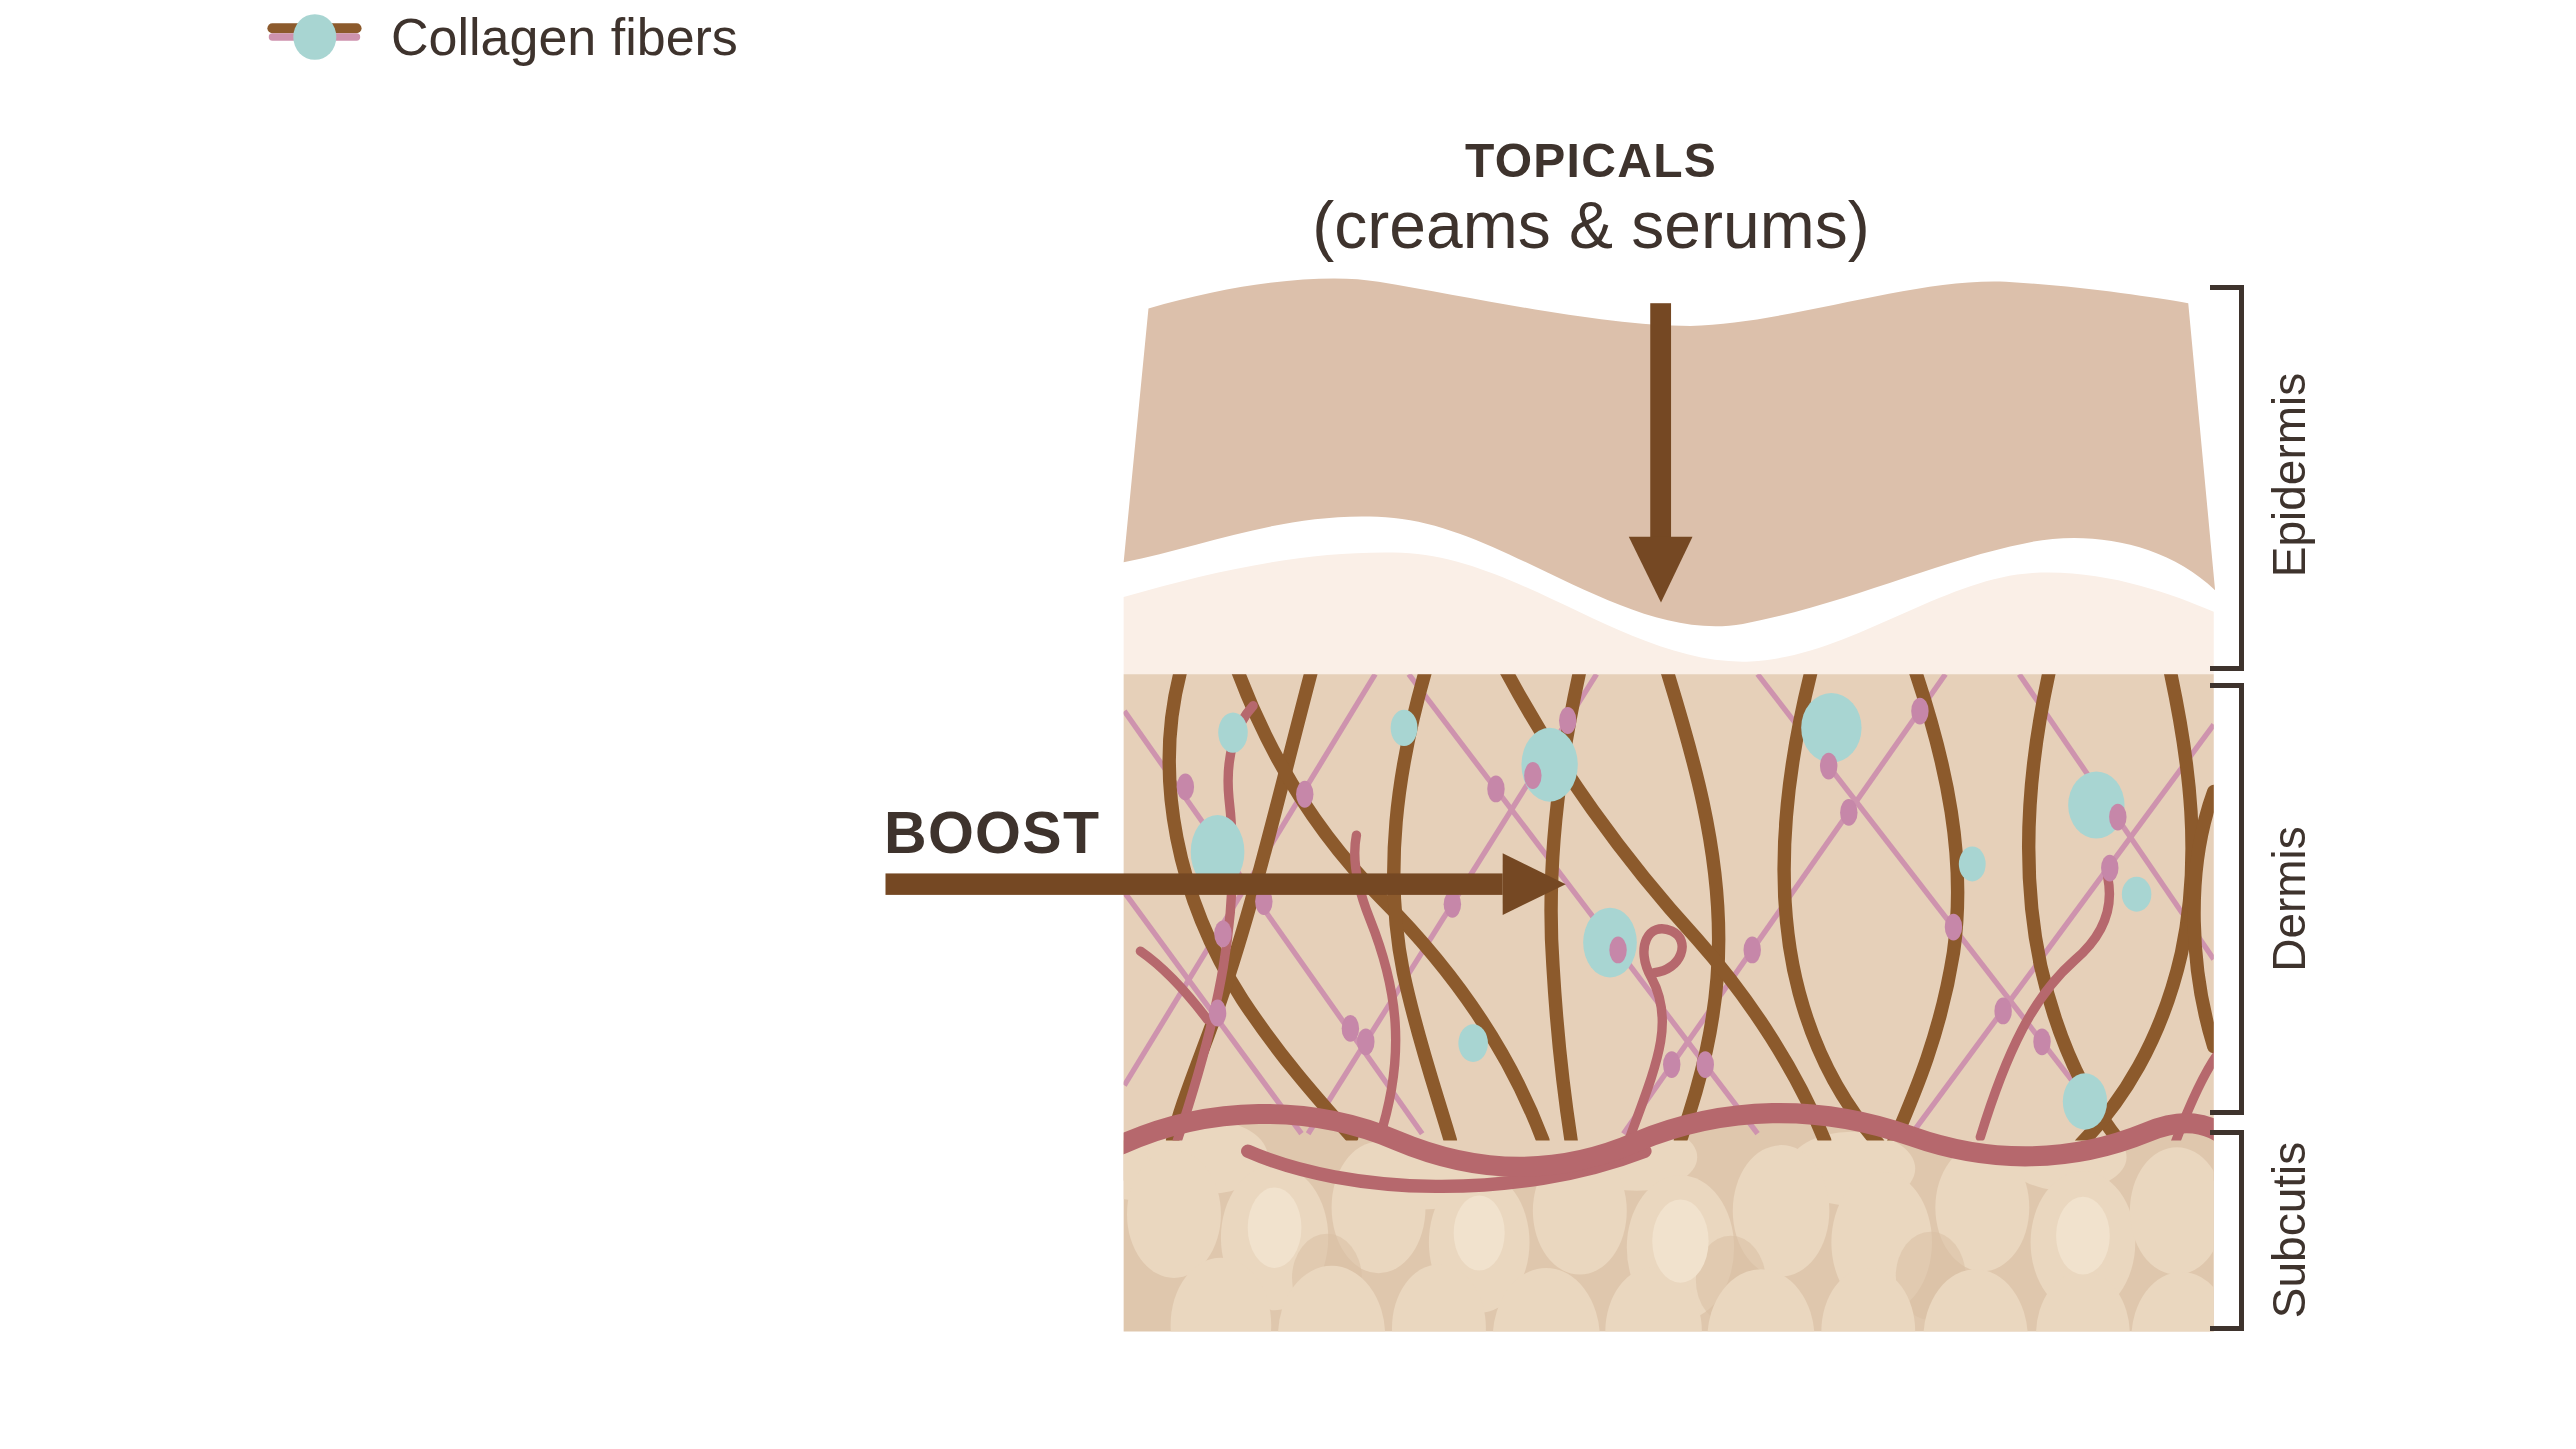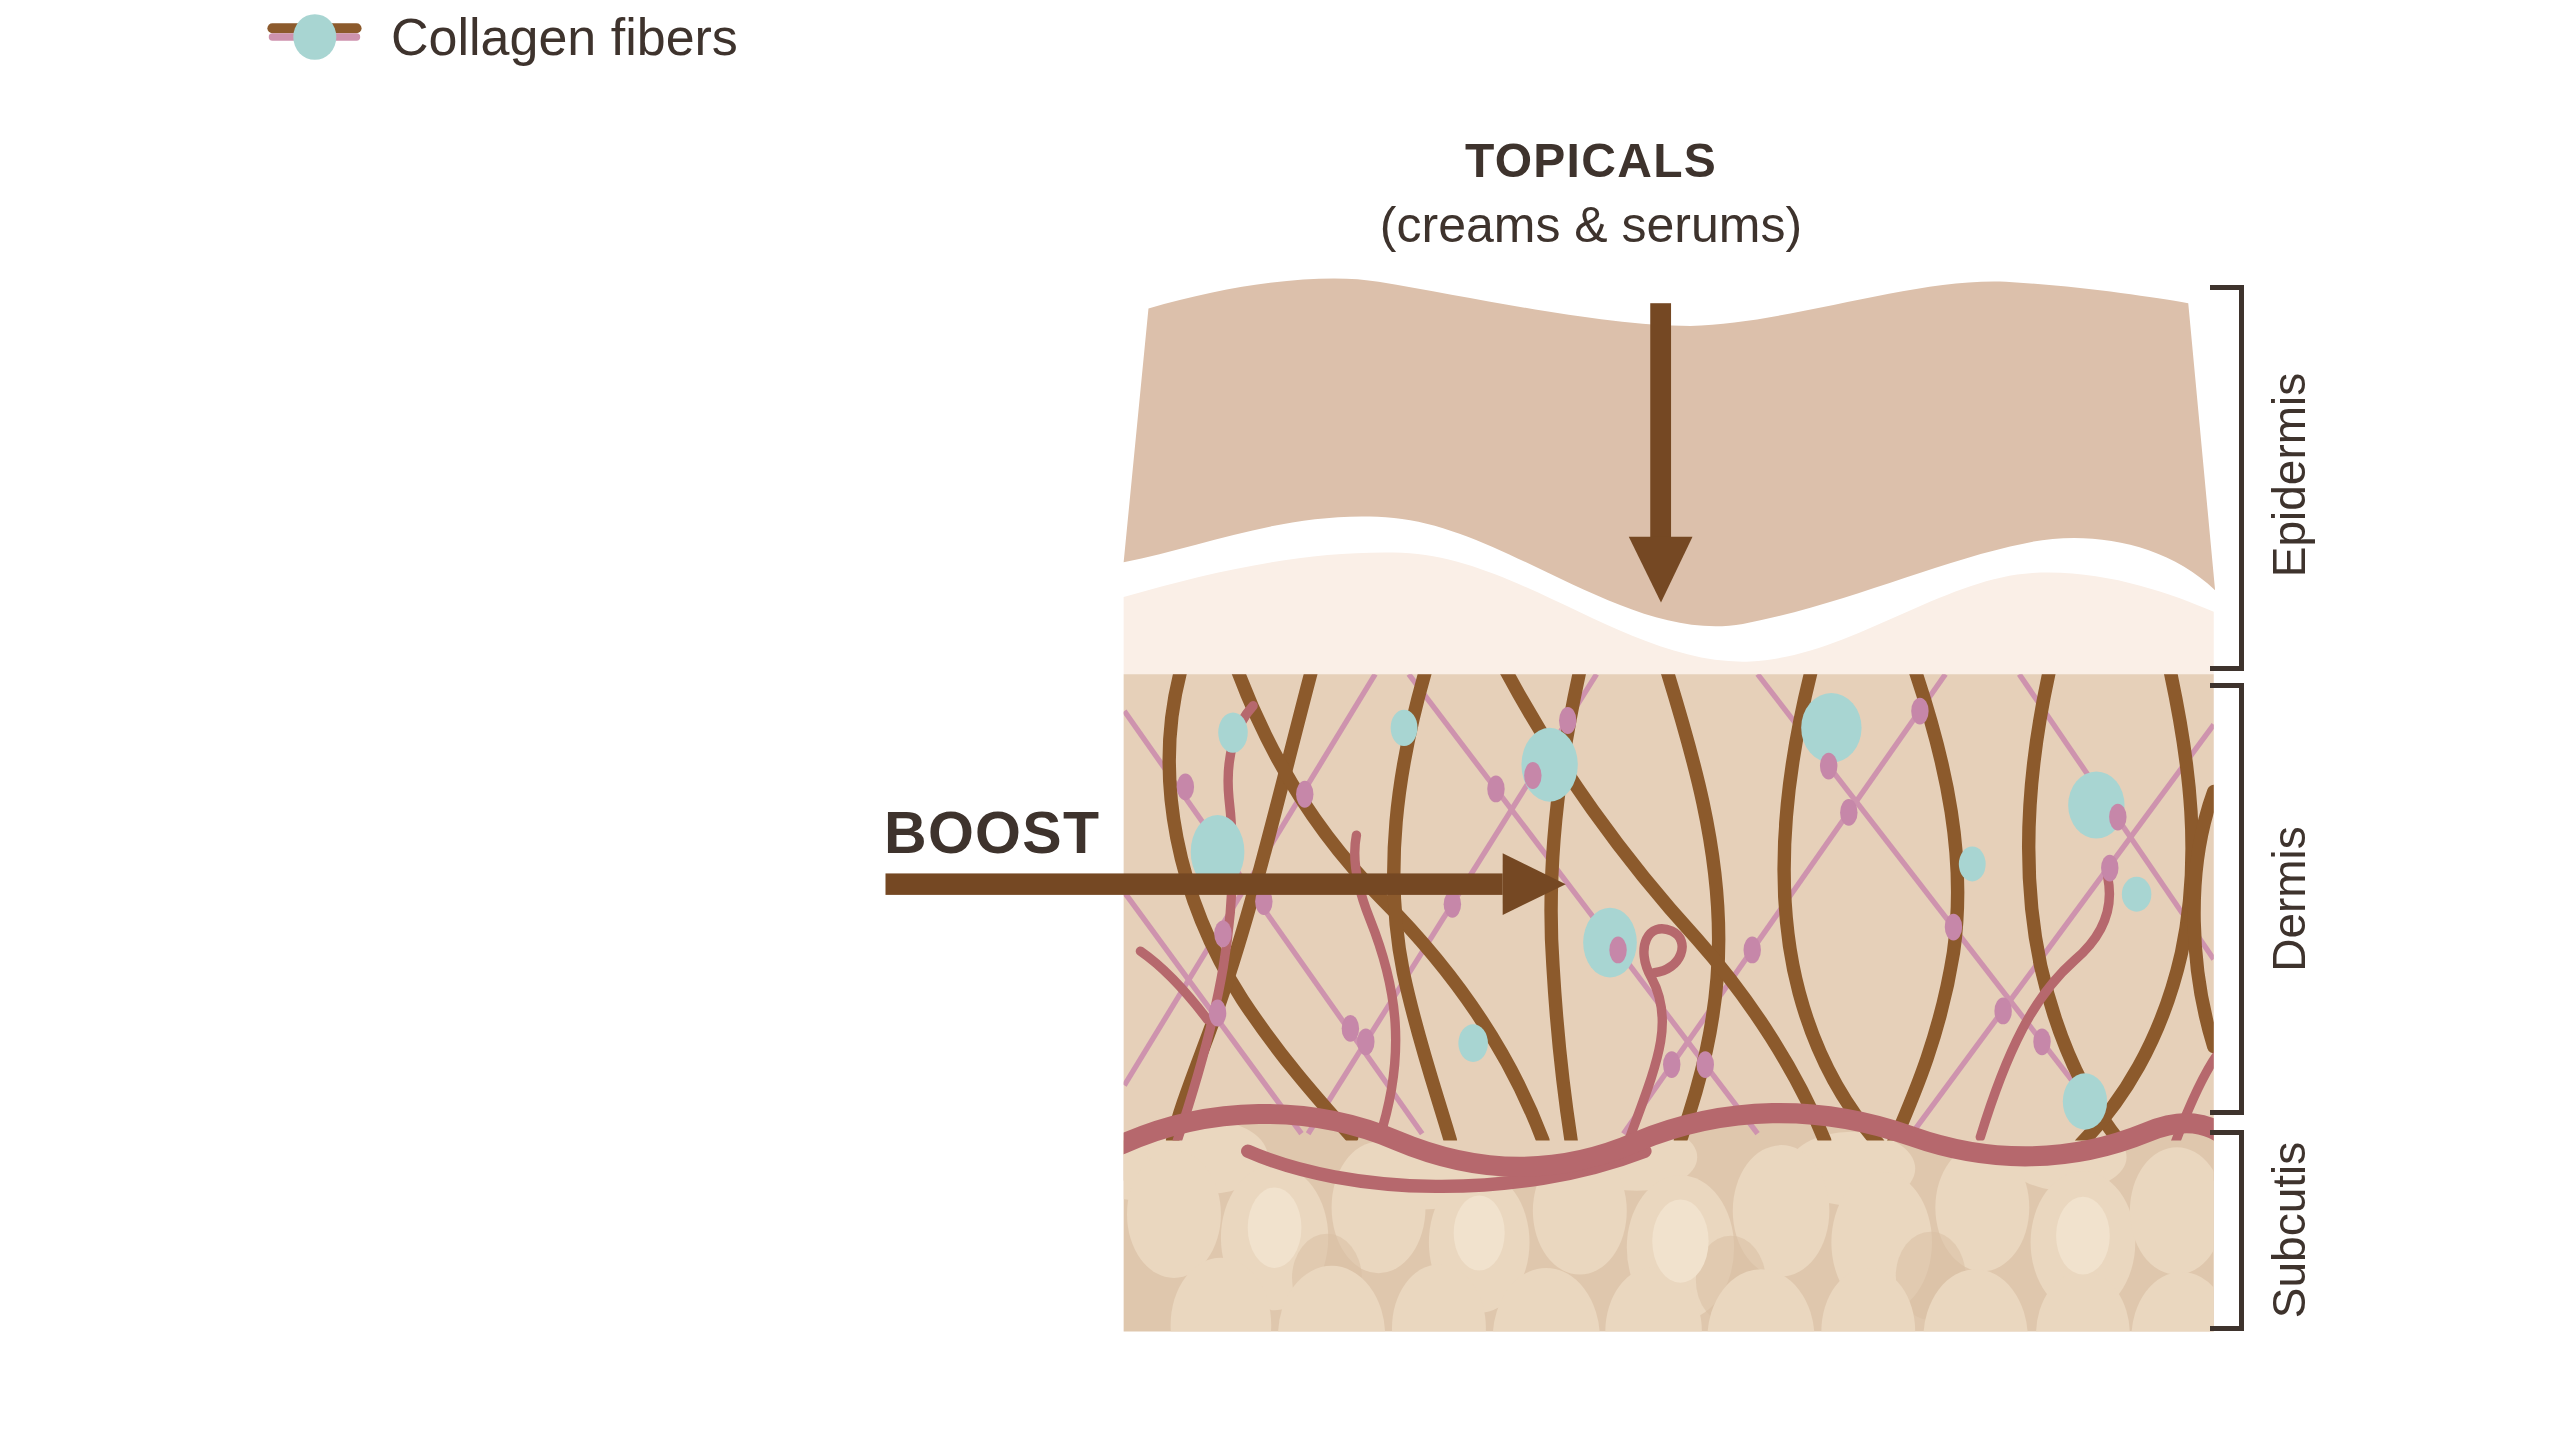--- a/index.html
+++ b/index.html
@@ -22,22 +22,22 @@
   .canvas{
     position:relative;width:2576px;height:1449px;background:#ffffff;
     font-family:"Liberation Sans", sans-serif;overflow:hidden;color:var(--text-dark);
   }
   .art{position:absolute;left:0;top:0;}
   .title-block{
     position:absolute;left:1591px;top:137px;transform:translateX(-50%);
     font-size:48px;font-weight:700;letter-spacing:1.3px;line-height:1;white-space:nowrap;
   }
   .subtitle{
-    position:absolute;left:1591px;top:200px;transform:translateX(-50%);
-    font-size:50px;font-weight:400;line-height:1;white-space:nowrap;
+    position:absolute;left:1591px;top:192px;transform:translateX(-50%);
+    font-size:66px;font-weight:400;line-height:1;white-space:nowrap;
   }
   .boost-label{
     position:absolute;left:884px;top:804px;
     font-size:59px;font-weight:700;letter-spacing:1.3px;line-height:1;white-space:nowrap;
   }
   .legend{position:absolute;left:0;top:0;}
   .legend-row{position:absolute;left:267px;height:74px;display:flex;align-items:center;}
   .legend-swatch{width:101px;height:74px;flex:0 0 auto;display:flex;align-items:center;}
   .legend-label{font-size:52px;margin-left:23px;white-space:nowrap;}
   .bracket{

